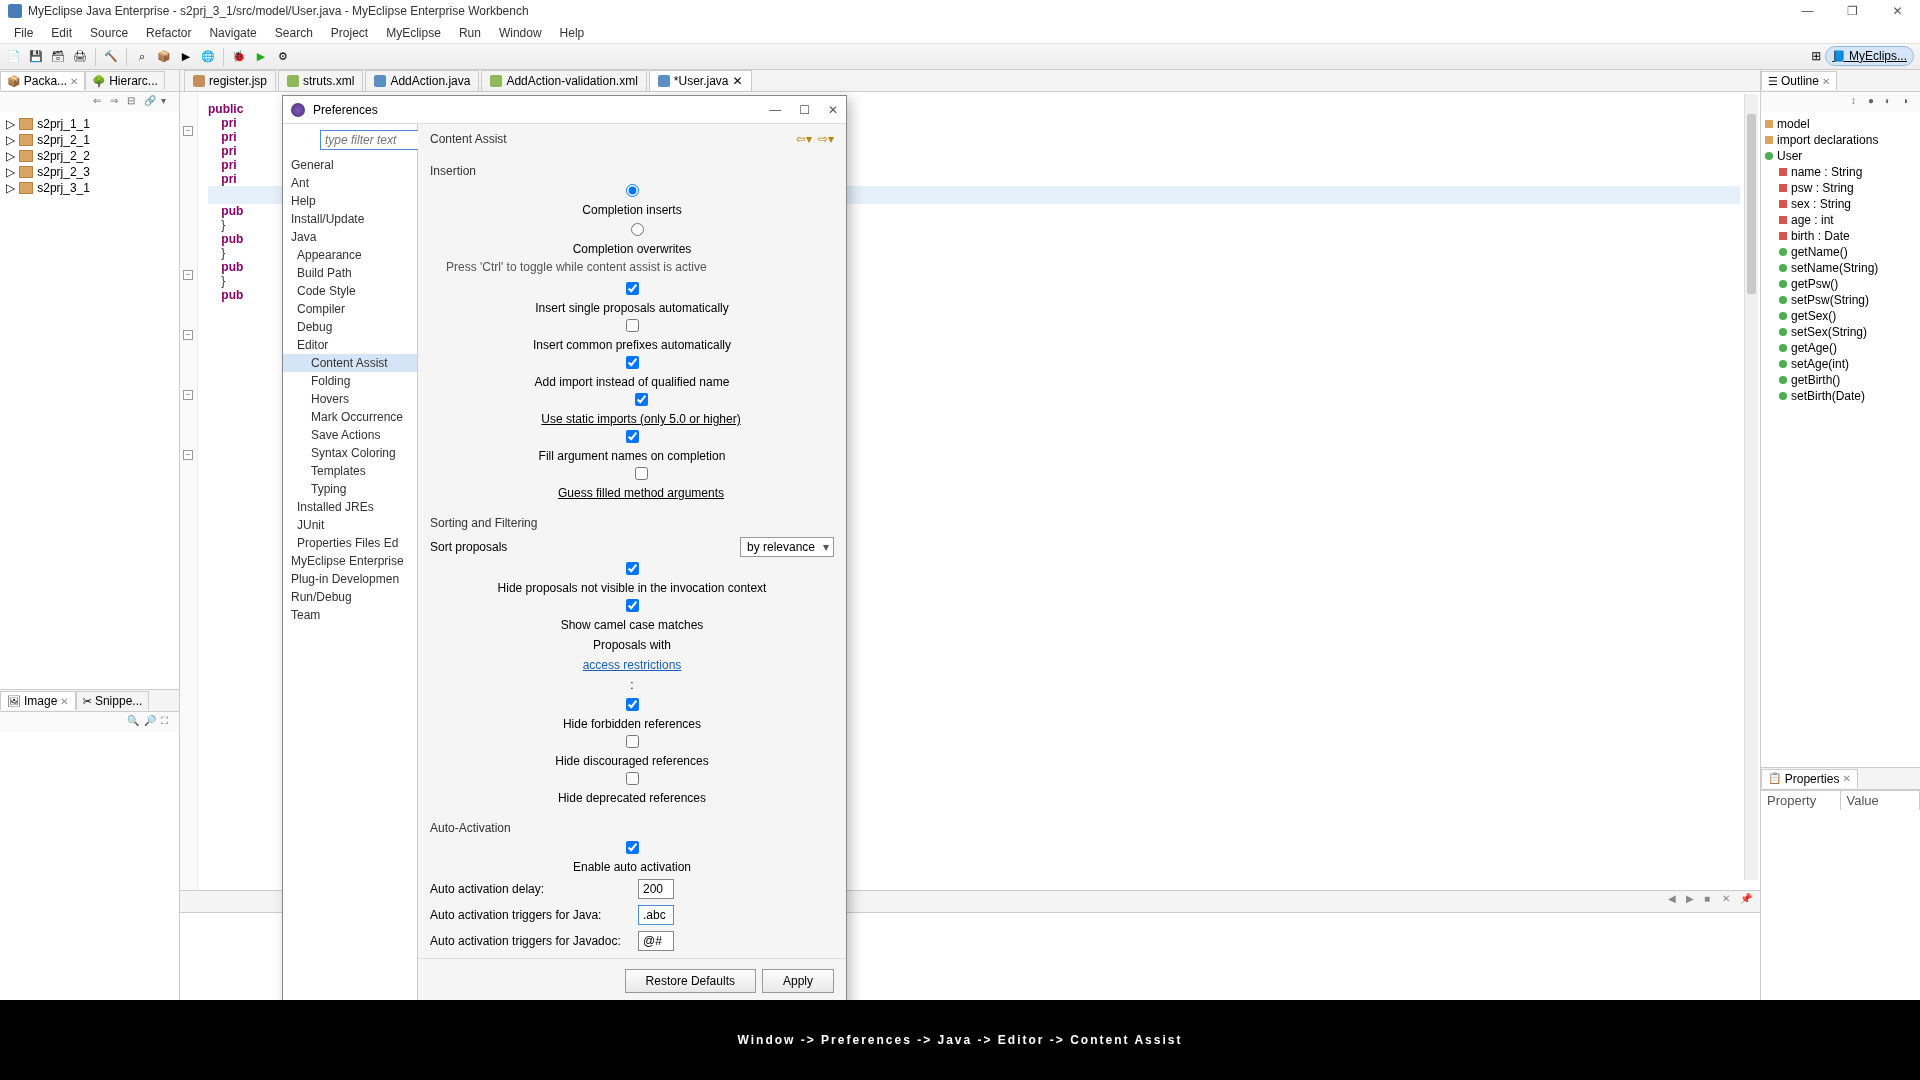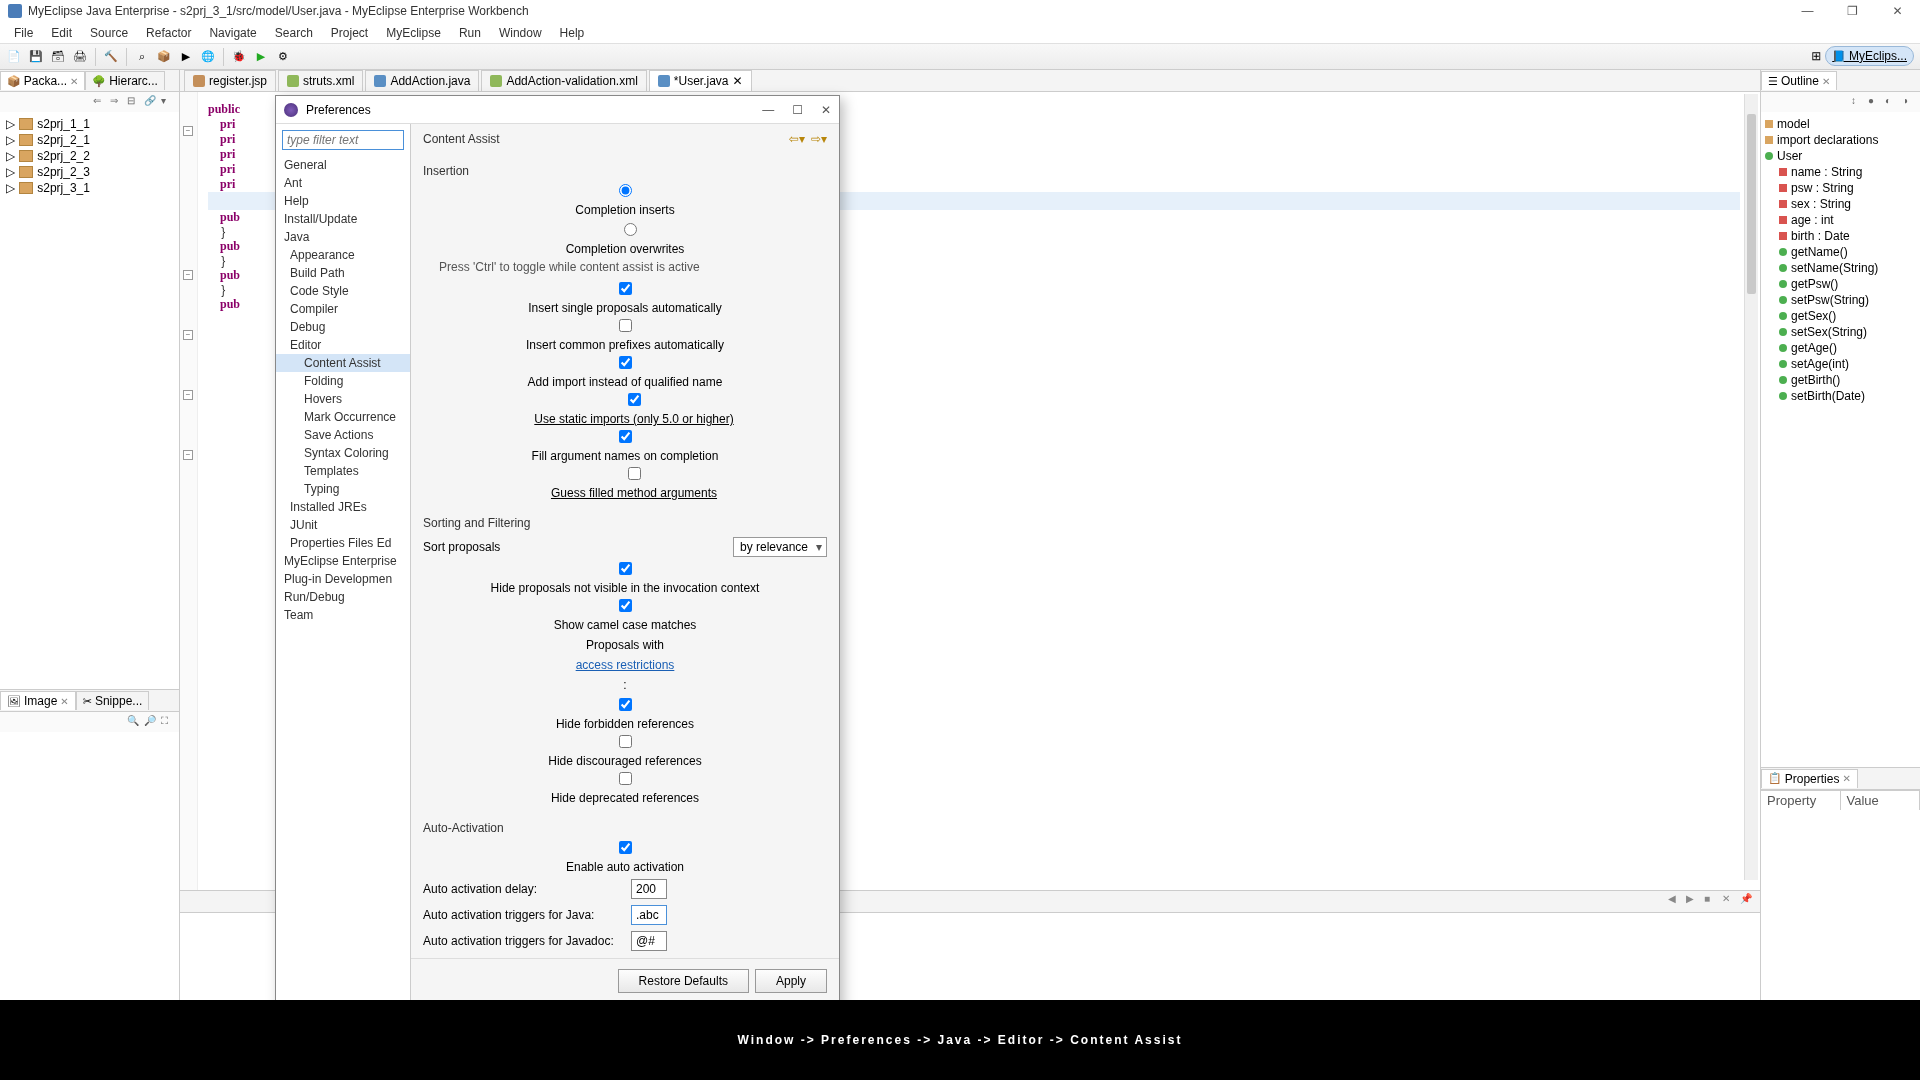--- a/index.html
+++ b/index.html
@@ -35,49 +35,49 @@
 
 .center-col { flex: 1; display: flex; flex-direction: column; }
 .editor-tabs { height: 22px; display: flex; background: #f4f4f4; border-bottom: 1px solid #ccc; align-items: flex-end; padding-left: 4px; }
 .editor-tab { padding: 3px 8px; background: #f4f4f4; border: 1px solid #ccc; border-bottom: none; display: flex; align-items: center; gap: 4px; font-size: 11px; margin-right: 2px; }
 .editor-tab.active { background: #fff; }
 .editor-tab .eicon { width: 12px; height: 12px; background: #5a8fc4; border-radius: 2px; }
 .editor-tab .eicon.java { background: #5a8fc4; }
 .editor-tab .eicon.xml { background: #8fb85a; }
 .editor-tab .eicon.jsp { background: #c48f5a; }
 .editor-area { flex: 1; background: #fff; padding: 10px 20px; font-family: Consolas, monospace; font-size: 14px; color: #333; position: relative; overflow: hidden; }
-.editor-area .kw { color: #8b0068; font-weight: bold; font-family: Liberation Serif, serif; }
+.editor-area .kw { color: #8b0068; font-weight: bold; }
 .editor-area .line { white-space: pre; }
 .gutter { position: absolute; left: 0; top: 0; bottom: 0; width: 18px; background: #fafafa; border-right: 1px solid #eee; }
 .fold { position: absolute; left: 3px; width: 10px; height: 10px; border: 1px solid #999; background: #fff; font-size: 8px; text-align: center; line-height: 8px; color: #666; }
 
 .bottom-panel { height: 60px; border-top: 1px solid #ccc; background: #fff; display: flex; flex-direction: column; }
 .loc-bar { display: flex; align-items: center; padding: 4px 6px; gap: 6px; }
 .loc-bar input { flex: 1; border: 1px solid #999; padding: 2px 4px; }
 
 .right-col { width: 160px; display: flex; flex-direction: column; border-left: 1px solid #ccc; }
 .outline-tree { padding: 4px; font-size: 11px; }
 .outline-item { display: flex; align-items: center; gap: 4px; padding: 1px 0; }
 .o-dot { width: 8px; height: 8px; border-radius: 50%; }
 .o-dot.green { background: #4caf50; }
 .o-dot.red { background: #d9534f; border-radius: 0; }
 .o-dot.pkg { background: #d9a560; border-radius: 0; }
 .props-table { display: flex; border-top: 1px solid #ccc; }
 .props-table div { flex: 1; padding: 2px 6px; border-right: 1px solid #ccc; font-size: 13px; color: #555; }
 
 
-.dialog-overlay { position: absolute; left: 275px; top: 95px; width: 565px; background: #f5f5f5; border: 1px solid #888; box-shadow: 4px 4px 12px rgba(0,0,0,0.25); }
+.dialog-overlay { position: absolute; left: 282px; top: 95px; width: 565px; background: #f5f5f5; border: 1px solid #888; box-shadow: 4px 4px 12px rgba(0,0,0,0.25); }
 .dlg-title { height: 28px; background: #fff; display: flex; align-items: center; padding: 0 8px; border-bottom: 1px solid #ddd; }
 .dlg-title .dicon { width: 14px; height: 14px; background: radial-gradient(#7e5bb8, #4a2f78); border-radius: 50%; margin-right: 8px; }
 .dlg-controls { margin-left: auto; display: flex; gap: 18px; color: #555; }
 .dlg-controls span { cursor: pointer; }
 .dlg-body { display: flex; }
 .dlg-nav { width: 135px; border-right: 1px solid #ccc; background: #fff; padding: 6px 0; }
 .dlg-filter { margin: 0 6px 6px; }
-.dlg-filter input { width: 100%; border: 1px solid #4a90d9; padding: 2px 4px; font-style: italic; color: #888; }
+.dlg-filter input { width: 100%; border: 1px solid #4a90d9; padding: 2px 4px; font-style: italic; color: #888; margin-left: 31px; }
 .nav-item { padding: 2px 8px; font-size: 12px; color: #333; }
 .nav-item.l1 { padding-left: 14px; }
 .nav-item.l2 { padding-left: 28px; }
 .nav-item.sel { background: #d4e5f7; }
 .dlg-content { flex: 1; padding: 0; background: #f5f5f5; }
 .dlg-header { padding: 8px 12px; font-size: 13px; color: #333; display: flex; align-items: center; }
 .dlg-header .nav-arrows { margin-left: auto; display: flex; gap: 6px; color: #b8860b; font-size: 11px; }
 .section { padding: 4px 12px; }
 .section-title { font-size: 12px; color: #333; margin: 6px 0 4px; }
 .radio-row, .check-row { display: flex; align-items: center; gap: 6px; padding: 2px 0; font-size: 12px; flex-direction: column; }

